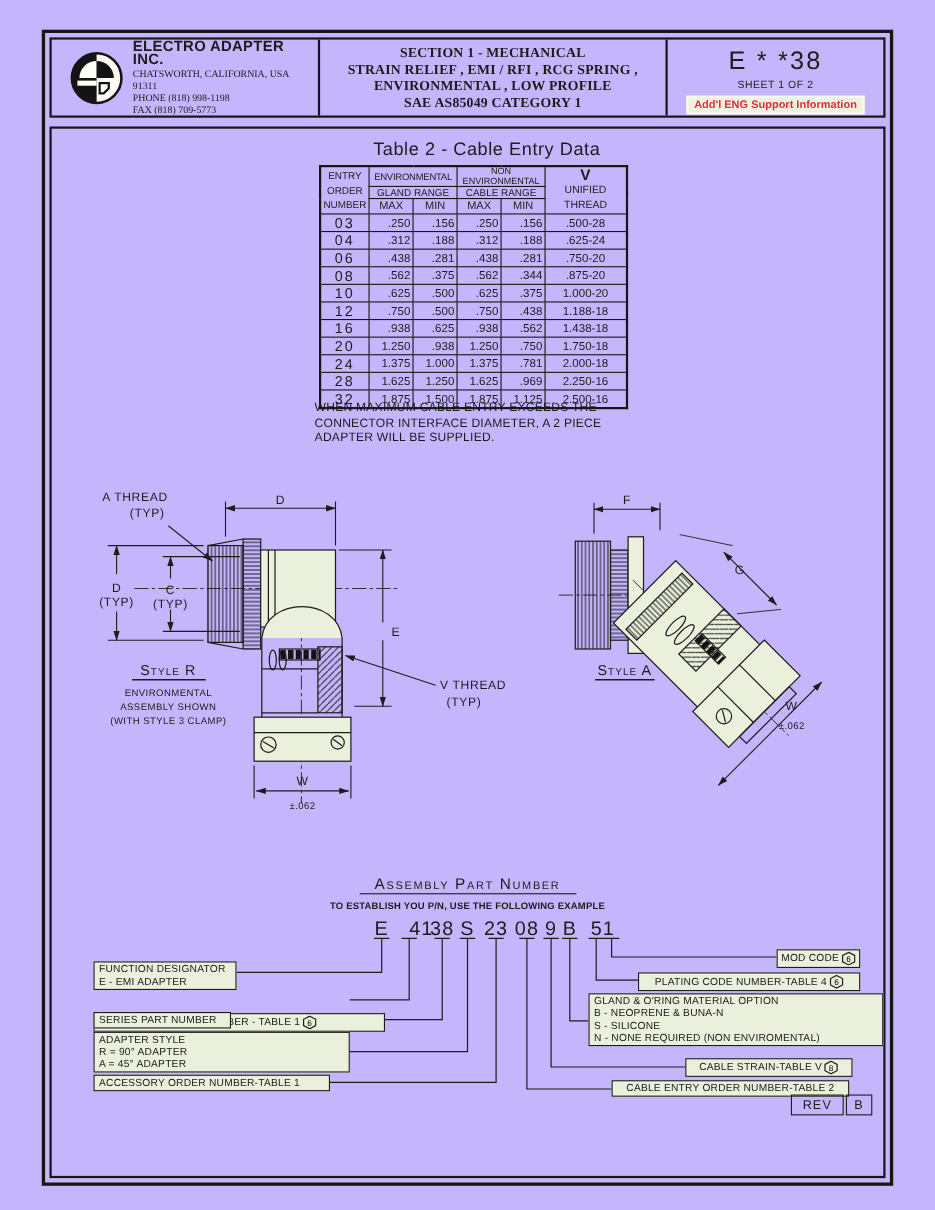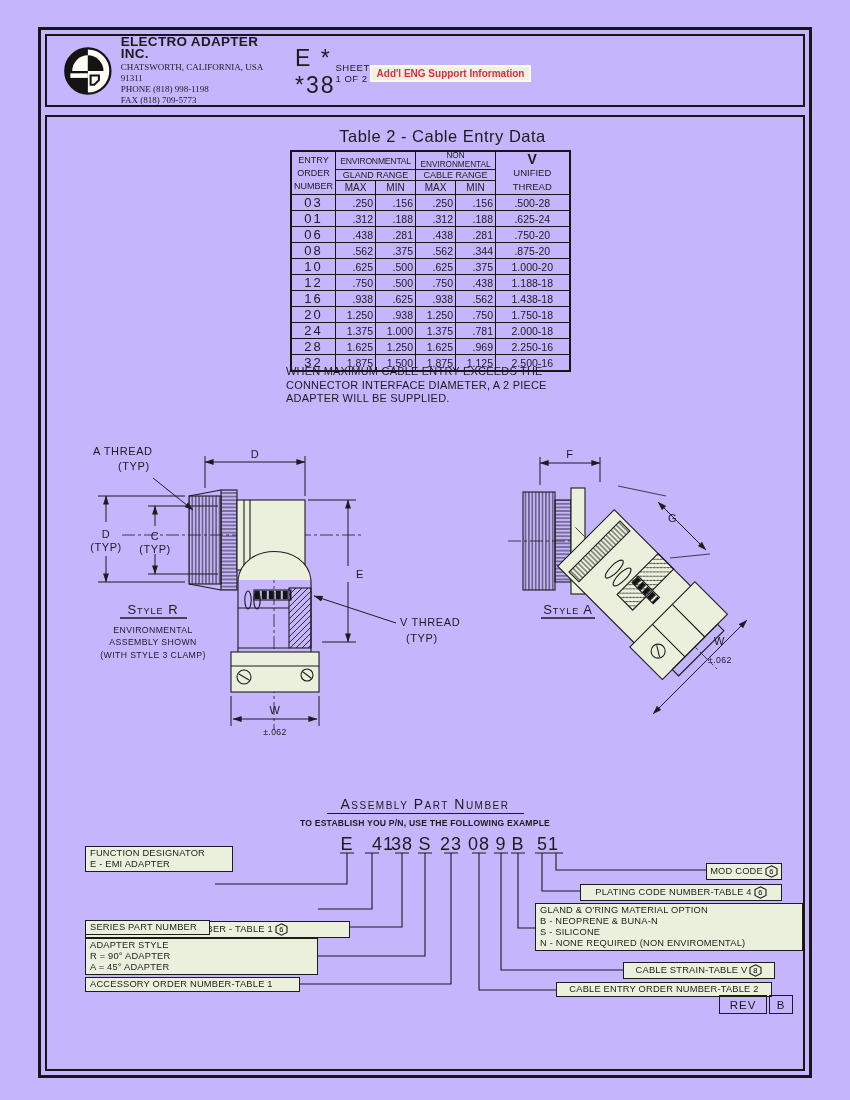--- a/index.html
+++ b/index.html
@@ -12,21 +12,21 @@
   .header-box { border: 2px solid #161616; height: 73px; display: flex; }
   .h-cell { padding: 4px 6px; }
   .h-logo { width: 242px; display: flex; align-items: center; gap: 8px; padding-left: 16px; }
   .co-text { line-height: 12px; }
   .co-name { font-size: 13.5px; font-weight: bold; letter-spacing: .3px; margin-bottom: 2px; }
   .co-line { font-family: "Liberation Serif", serif; font-size: 9px; line-height: 11px; }
   .h-title { flex: 1; border-left: 2px solid #161616; border-right: 2px solid #161616;
              display: flex; flex-direction: column; justify-content: center; align-items: center; }
   .h-title div { font-family: "Liberation Serif", serif; font-weight: bold; font-size: 12.5px;
                  line-height: 15px; letter-spacing: .2px; }
-  .h-right { width: 196px; display: flex; flex-direction: row; align-items: center; padding-top: 6px; }
+  .h-right { width: 196px; display: flex; flex-direction: column; align-items: center; padding-top: 6px; }
   .doc-code { font-size: 23px; letter-spacing: 2px; }
   .sheet { font-size: 9.5px; letter-spacing: .5px; margin-top: 3px; }
   .eng-support { margin-top: 4px; border: 2px solid #fafbee; background: #eef3df;
                  color: #e02a48; font-weight: bold; font-size: 10px; padding: 1px 5px; white-space: nowrap; }
   
   .main-box { border: 2px solid #161616; flex: 1; position: relative; }
   .tbl-title { position: absolute; top: 10px; left: 0; right: 0; text-align: center;
                font-size: 16.5px; letter-spacing: .5px; padding-left: 35px; }
   table.cable { position: absolute; left: 243px; top: 33px; border-collapse: collapse;
                 border: 2px solid #161616; table-layout: fixed; }
@@ -82,20 +82,26 @@
         <path d="M27,10 A17,17 0 0 1 44,27 L27,27 Z" fill="#141414"></path>
         <path d="M30,32 h9 v5 l-5,5 h-4 z" fill="none" stroke="#141414" stroke-width="2.2"></path>
       </svg>
       <div class="co-text">
         <div class="co-name">ELECTRO ADAPTER INC.</div>
         <div class="co-line">CHATSWORTH, CALIFORNIA, USA 91311</div>
         <div class="co-line">PHONE   (818) 998-1198</div>
         <div class="co-line">FAX   (818) 709-5773</div>
       </div>
     </div>
+    <div class="h-cell h-title">
+      <div>SECTION 1  -  MECHANICAL</div>
+      <div>STRAIN RELIEF ,  EMI / RFI ,  RCG SPRING ,</div>
+      <div>ENVIRONMENTAL ,  LOW PROFILE</div>
+      <div>SAE AS85049 CATEGORY 1</div>
+    </div>
     <div class="h-cell h-right">
       <div class="doc-code">E * *38</div>
       <div class="sheet">SHEET  1 OF 2</div>
       <div class="eng-support">Add'l ENG Support Information</div>
     </div>
   </div>
 
   <div class="main-box">
 
     <div class="tbl-title">Table  2  -   Cable Entry Data</div>
@@ -133,21 +139,21 @@
       <tbody>
             <tr>
               <td class="d-entry">03</td>
               <td class="d-num">.250</td>
               <td class="d-num">.156</td>
               <td class="d-num">.250</td>
               <td class="d-num">.156</td>
               <td class="d-thr">.500-28</td>
             </tr>
             <tr>
-              <td class="d-entry">01</td>
+              <td class="d-entry">04</td>
               <td class="d-num">.312</td>
               <td class="d-num">.188</td>
               <td class="d-num">.312</td>
               <td class="d-num">.188</td>
               <td class="d-thr">.625-24</td>
             </tr>
             <tr>
               <td class="d-entry">06</td>
               <td class="d-num">.438</td>
               <td class="d-num">.281</td>
@@ -382,21 +388,21 @@
         <path d="M378,8 V111 H271"></path>
         <path d="M404,8 V139 H253"></path>
         <path d="M432,8 V145 H509"></path>
         <path d="M454,8 V125 H576"></path>
         <path d="M471,8 V83 H488"></path>
         <path d="M495,8 V46 H533"></path>
         <path d="M509,8 V25 H659"></path>
       </g>
     </svg>
 
-    <div class="co-box" style="left:38px;top:729px;width:148px">
+    <div class="co-box" style="left:38px;top:757px;width:130px">
       <div>FUNCTION DESIGNATOR</div>
       <div>E - EMI ADAPTER</div>
     </div>
     <div class="co-box" style="left:38px;top:804px;width:265px">
       <div class="co-row" style="justify-content:flex-start">
         <span>CONNECTOR CODE NUMBER - TABLE 1</span>
         <svg class="hex" width="13" height="13" viewBox="0 0 13 13">
           <polygon points="6.5,0.8 12,3.6 12,9.4 6.5,12.2 1,9.4 1,3.6" fill="none" stroke="#1c1c1c" stroke-width="1.1"></polygon>
           <text x="6.5" y="9.4" text-anchor="middle" style="font-size:7.5px">6</text>
         </svg>

